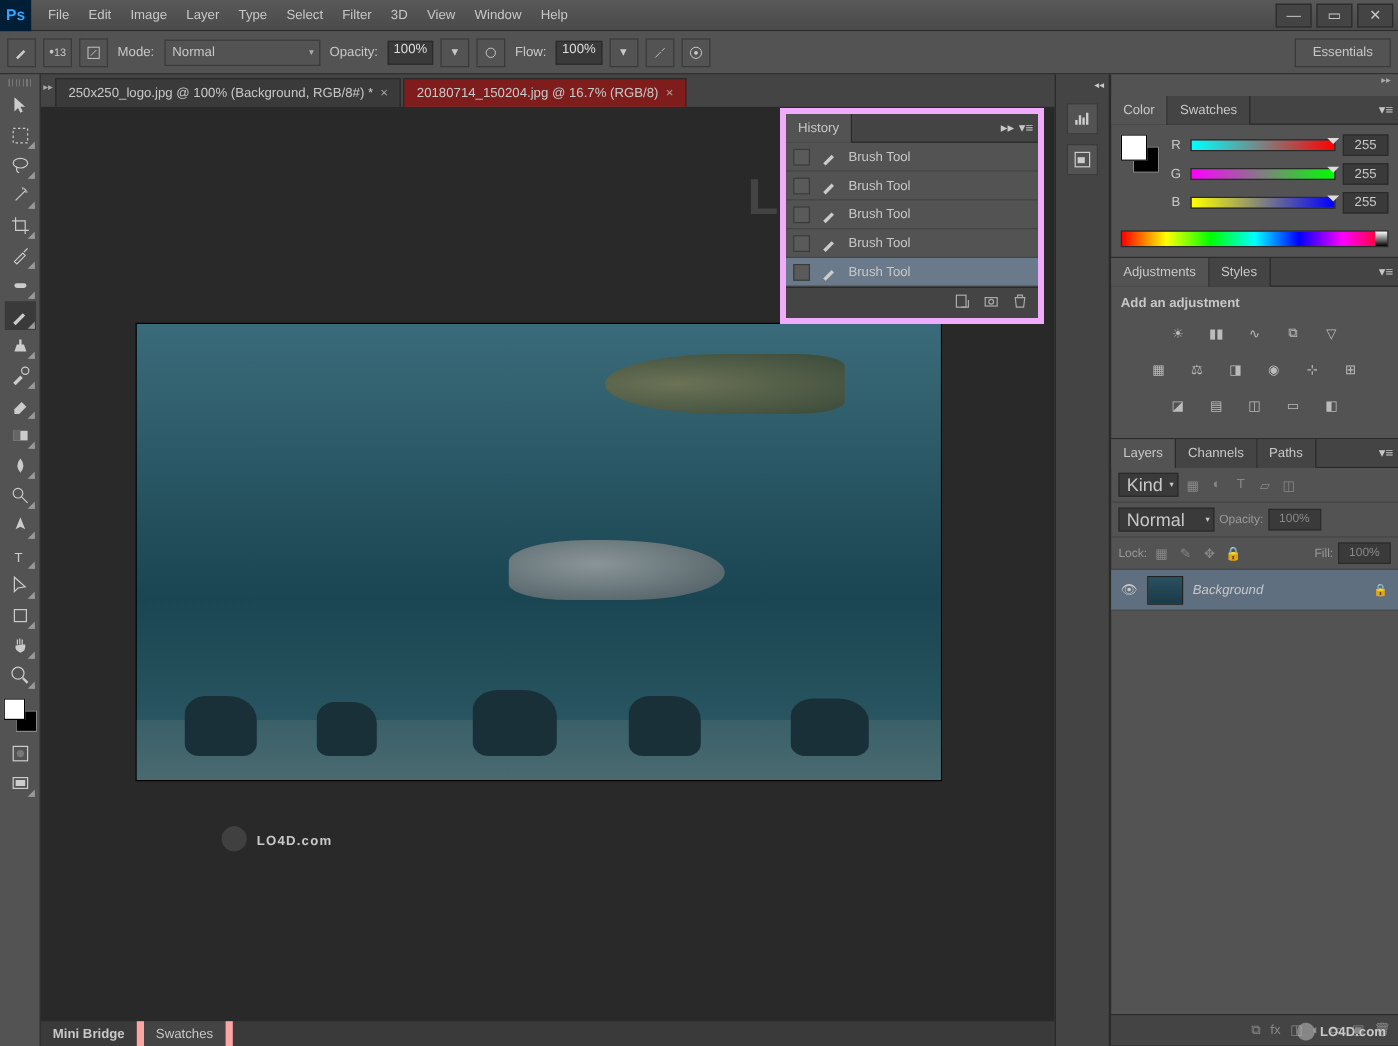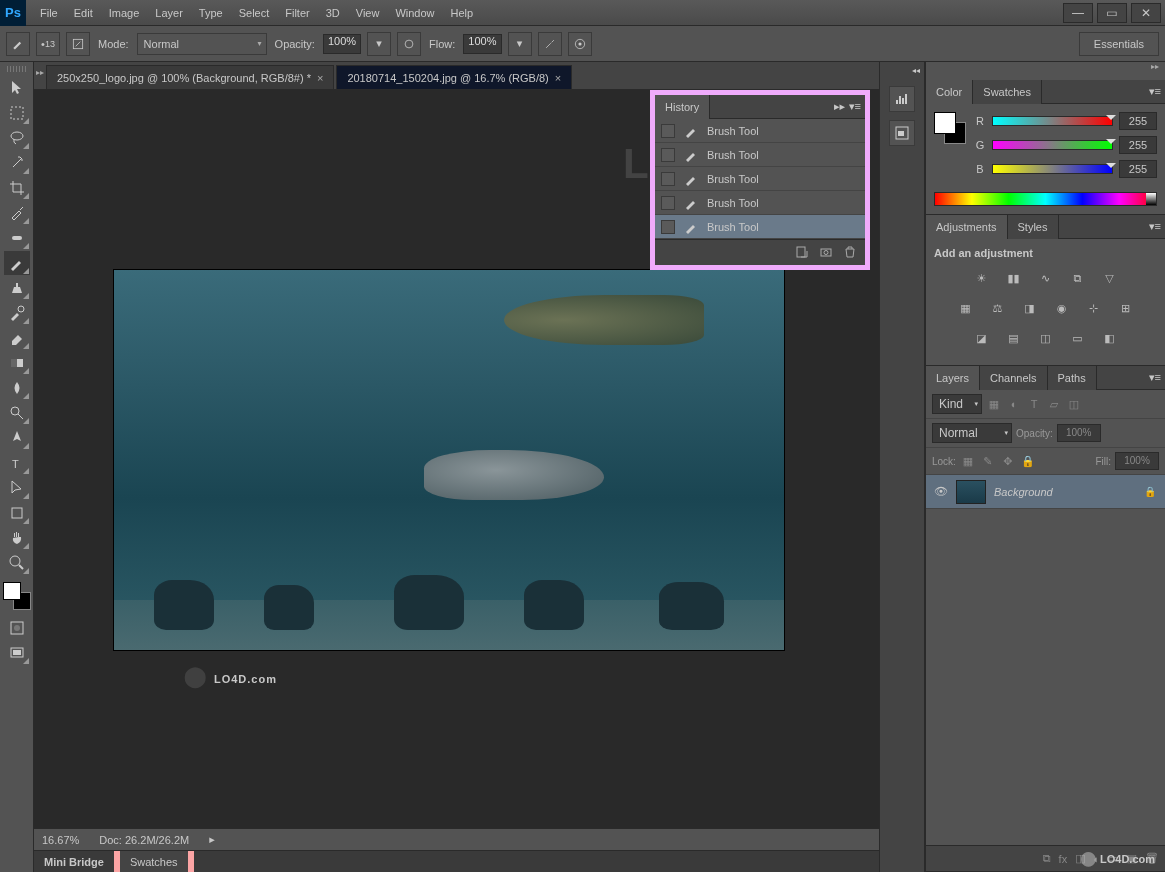--- a/index.html
+++ b/index.html
@@ -24,21 +24,21 @@
 .tool svg { width:18px; height:18px; }
 .tool::after { content:""; position:absolute; right:1px; bottom:1px; border:3px solid transparent; border-right-color:#999; border-bottom-color:#999; width:0; height:0; }
 .tool.nofly::after { display:none; }
 .swatch-tool { width:28px; height:28px; position:relative; margin-top:6px; }
 .swatch-tool .fg { width:18px; height:18px; background:#fff; border:1px solid #000; position:absolute; top:0; left:0; z-index:2; }
 .swatch-tool .bg { width:18px; height:18px; background:#000; border:1px solid #888; position:absolute; bottom:0; right:0; }
 .doc-area { flex:1; display:flex; flex-direction:column; background:#292929; min-width:0; }
 .doc-tabs { height:28px; background:#444; display:flex; align-items:flex-end; padding-left:12px; border-bottom:1px solid #2a2a2a; position:relative; }
 .doc-tabs .expand { position:absolute; left:2px; top:6px; font-size:8px; color:#aaa; }
 .doc-tab { height:24px; padding:0 10px; display:flex; align-items:center; gap:6px; border:1px solid #2a2a2a; border-bottom:none; background:#3a3a3a; margin-right:2px; }
-.doc-tab.active { background:#0f172a;justify-content:space-between; }
+.doc-tab.active { background:#7f1d1d;justify-content:space-between; }
 .doc-tab .close { font-size:11px; color:#aaa; }
 .canvas-wrap { flex:1; position:relative; overflow:hidden; }
 .canvas { position:absolute; left:80px; top:180px; width:670px; height:380px; background:linear-gradient(180deg,#3a6b7a 0%,#2b5866 30%,#1a4552 60%,#2f5d68 100%); box-shadow:0 0 0 1px #000; }
 .canvas .fish1 { position:absolute; top:25px; right:80px; width:200px; height:50px; background:radial-gradient(ellipse at 30% 50%,#6b7255,#3a4a3a); border-radius:50% 20% 20% 50%; }
 .canvas .shark { position:absolute; top:180px; left:310px; width:180px; height:50px; background:radial-gradient(ellipse at 40% 40%,#8a9599,#4a5a5f); border-radius:40% 60% 50% 30%; }
 .canvas .rock { position:absolute; bottom:20px; background:#1a3038; border-radius:30% 40% 20% 20%; }
 .canvas .r1 { left:40px; width:60px; height:50px; }
 .canvas .r2 { left:150px; width:50px; height:45px; }
 .canvas .r3 { left:280px; width:70px; height:55px; }
 .canvas .r4 { left:410px; width:60px; height:50px; }
@@ -81,21 +81,21 @@
 .slider-row .thumb { position:absolute; right:-4px; top:-2px; width:0; height:0; border:5px solid transparent; border-top-color:#ddd; }
 .slider-row .val { width:38px; height:18px; background:#3a3a3a; border:1px solid #2a2a2a; text-align:center; line-height:16px; }
 .spectrum { height:14px; margin:0 8px 8px; background:linear-gradient(90deg,#f00,#ff0,#0f0,#0ff,#00f,#f0f,#f00); border:1px solid #2a2a2a; position:relative; }
 .spectrum::after { content:""; position:absolute; right:0; top:0; bottom:0; width:10px; background:linear-gradient(#fff,#000); }
 .adj-body { padding:8px; }
 .adj-title { margin-bottom:8px; font-weight:bold; }
 .adj-row { display:flex; justify-content:center; gap:10px; margin-bottom:8px; }
 .adj-ico { width:22px; height:22px; display:flex; align-items:center; justify-content:center; color:#bbb; }
 .layers-body { flex:1; display:flex; flex-direction:column; }
 .layers-opts { padding:4px 6px; display:flex; align-items:center; gap:4px; border-bottom:1px solid #444; flex-wrap:wrap; }
-.layers-opts .dd { background:#3a3a3a; border:1px solid #2a2a2a; height:20px; padding:0 16px 0 6px; position:relative; font-size:12px; display:flex; align-items:center; }
+.layers-opts .dd { background:#3a3a3a; border:1px solid #2a2a2a; height:20px; padding:0 16px 0 6px; position:relative; font-size:15px; display:flex; align-items:center; }
 .layers-opts .dd::after { content:"▾"; position:absolute; right:3px; font-size:7px; }
 .layers-opts .lab2 { font-size:10px; color:#999; }
 .layers-opts .pct { background:#3a3a3a; border:1px solid #2a2a2a; width:44px; height:18px; text-align:center; font-size:10px; line-height:16px; color:#888; }
 .filter-ico { width:16px; height:16px; display:flex; align-items:center; justify-content:center; color:#888; font-size:11px; }
 .layer-row { height:34px; background:#5f6f7f; display:flex; align-items:center; gap:8px; padding:0 8px; border-bottom:1px solid #444; }
 .layer-row .eye { width:14px; }
 .layer-row .thumb { width:30px; height:24px; background:linear-gradient(#2a5060,#1a3a48); border:1px solid #222; }
 .layer-row .name { font-style:italic; flex:1; }
 .layer-row .lock { font-size:10px; }
 .layers-footer { margin-top:auto; height:26px; background:#444; border-top:1px solid #2a2a2a; display:flex; align-items:center; justify-content:flex-end; gap:8px; padding:0 6px; }
@@ -370,25 +370,20 @@
               </svg></span>
           <span><svg width="14" height="14" viewBox="0 0 14 14">
                 <rect x="2" y="4" width="10" height="7" fill="none" stroke="#aaa"></rect>
                 <circle cx="7" cy="7.5" r="2" fill="none" stroke="#aaa"></circle>
               </svg></span>
           <span><svg width="14" height="14" viewBox="0 0 14 14">
                 <path d="M3 4 L11 4 L10 12 L4 12 Z M5 4 L5 2 L9 2 L9 4" fill="none" stroke="#aaa"></path>
               </svg></span>
         </div>
       </div>
-    </div>
-    <div class="status-bar">
-      <span>16.67%</span>
-      <span>Doc: 26.2M/26.2M</span>
-      <span>▸</span>
     </div>
     <div class="bottom-tabs">
       <div class="bottom-tab">Mini Bridge</div>
       <div class="bottom-tab inactive">Swatches</div>
     </div>
   </div>
 
   <div class="right-dock">
     <span class="collapse">◂◂</span>
     <div class="dock-ico">

